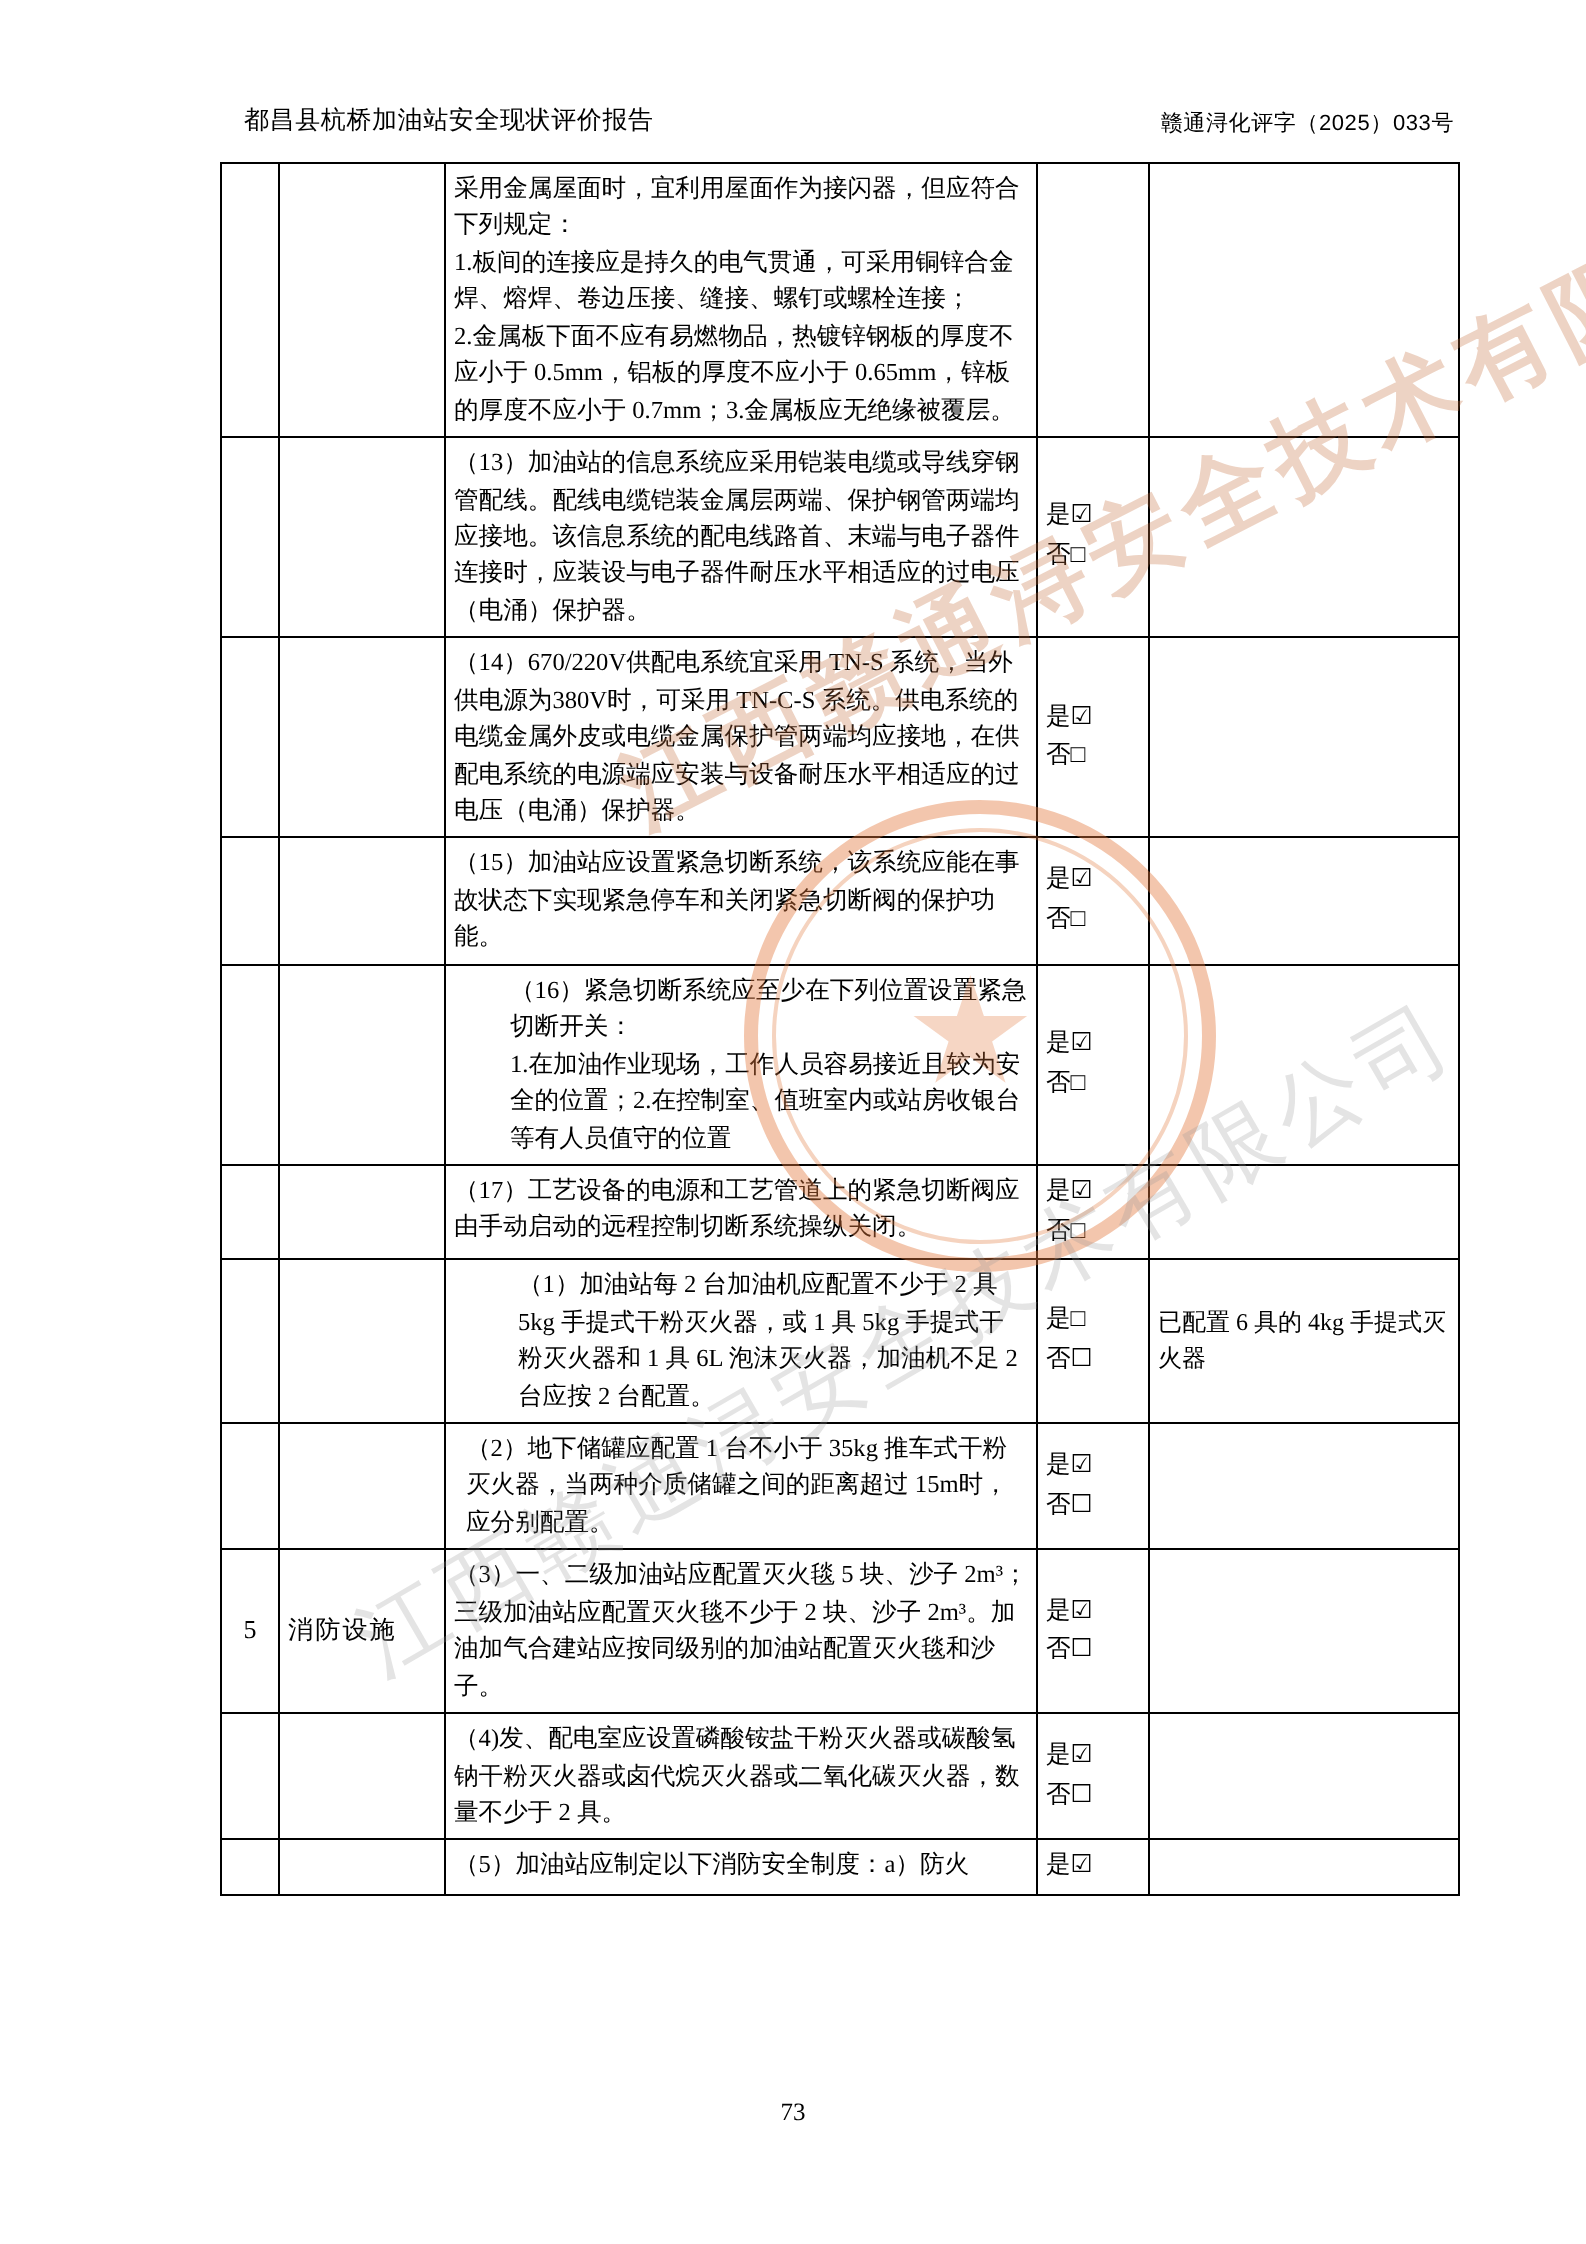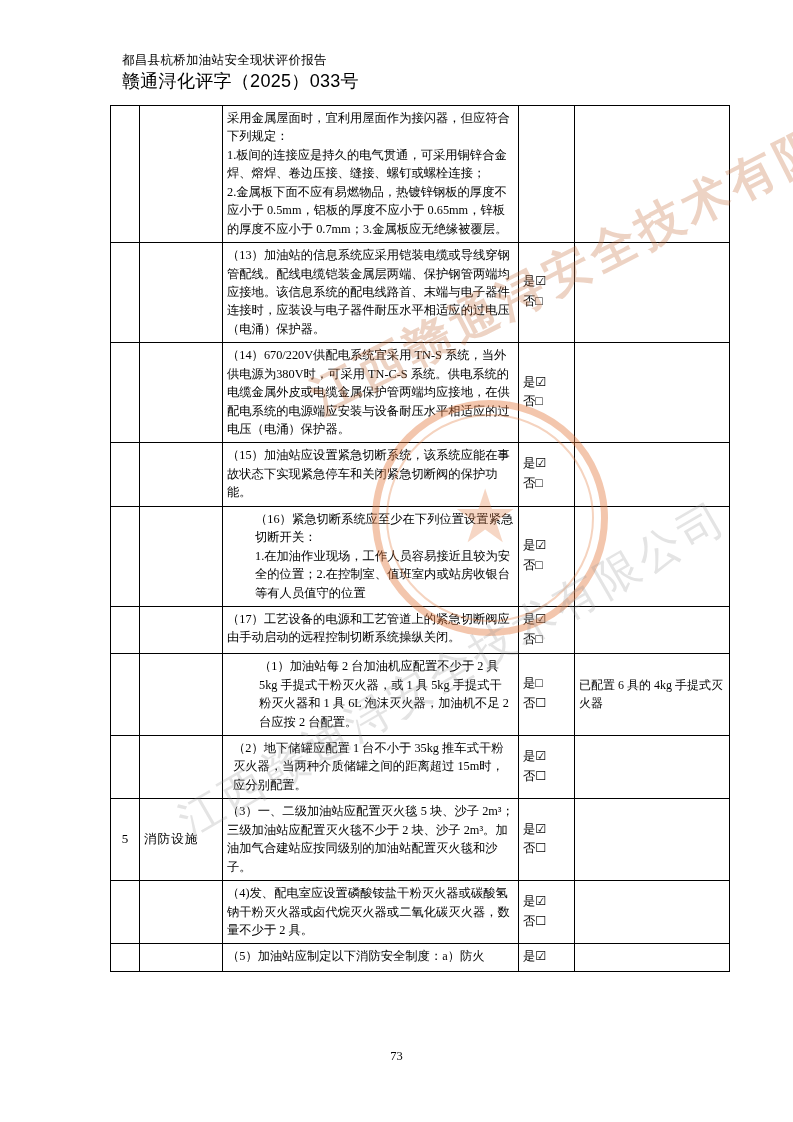--- a/index.html
+++ b/index.html
@@ -11,28 +11,27 @@
     position:relative;
     overflow:hidden;
   }
   .page{
     position:relative;
     width:793px;height:1122px;
     box-sizing:border-box;
     padding:52px 56px 0 56px;
   }
   .hdr{
-    display:flex;justify-content:space-between;
+    display:flex;justify-content:space-between;align-items:flex-end;
     font-size:12.5px;
     letter-spacing:0.3px;
     padding:0 10px 0 66px;
-    flex-direction:column;
   }
   .hdr .left{font-family:"Liberation Sans","DejaVu Sans",sans-serif;font-size:12.5px;}
-  .hdr .right{font-family:"Liberation Sans","DejaVu Sans",sans-serif;font-size:18px;}
+  .hdr .right{font-family:"Liberation Sans","DejaVu Sans",sans-serif;font-size:11px;}
   .tablewrap{
     margin-top:12px;
     padding-left:54px;
   }
   table.main{
     border-collapse:collapse;
     width:619px;
     table-layout:fixed;
     font-size:12.3px;
     line-height:1.45;

